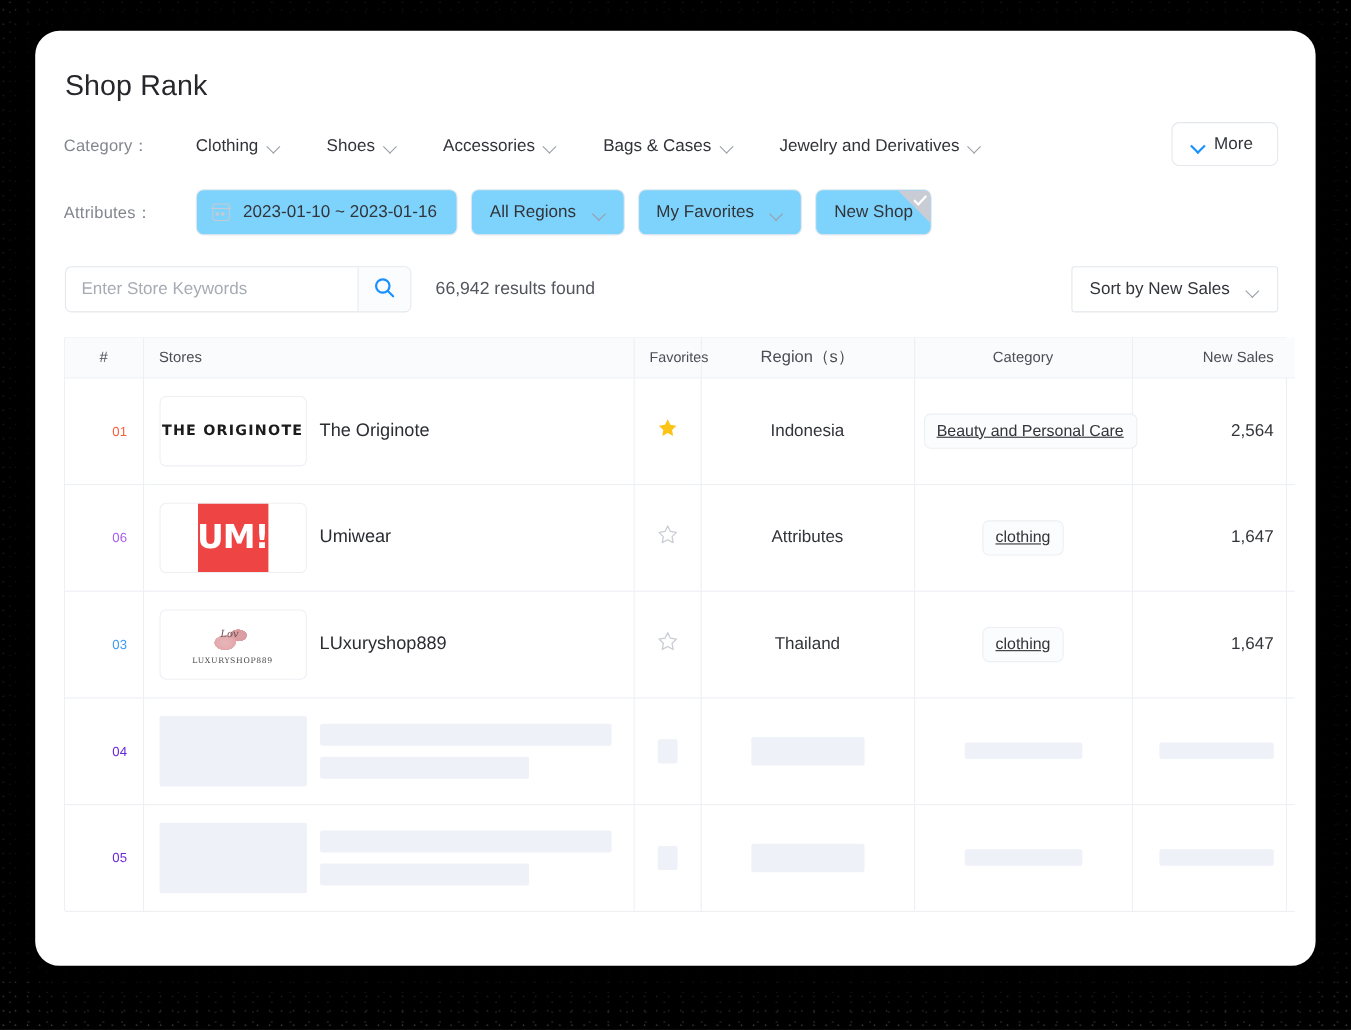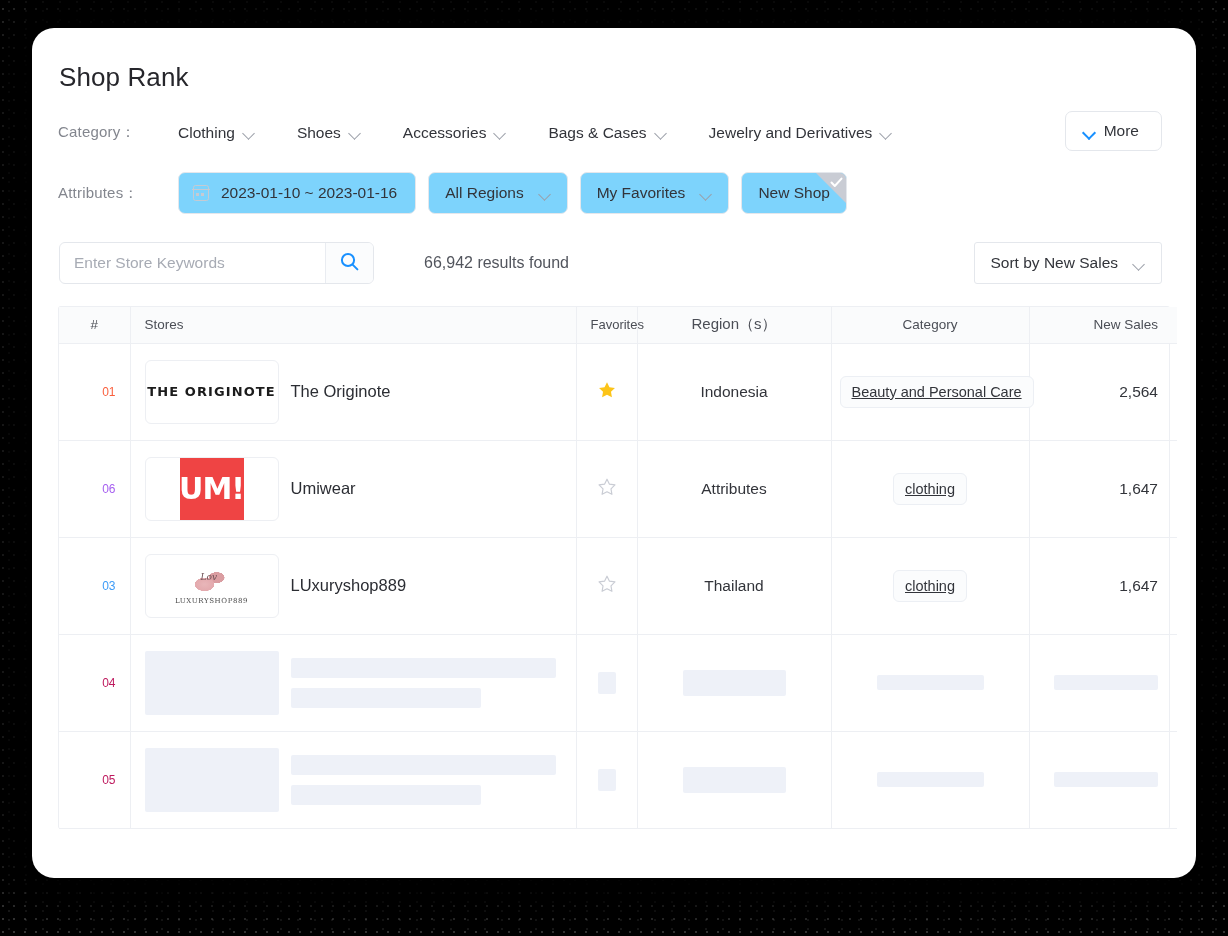--- a/index.html
+++ b/index.html
@@ -192,21 +192,20 @@
     right: 3px; top: 4px;
   }
 
   
   .search-row {
     display: flex;
     align-items: center;
     margin-top: 28px;
     position: relative;
     padding-left: 1px;
-    gap: 28px;
   }
   .search-wrap {
     display: flex;
     align-items: stretch;
     border: 1px solid #e4e7ec;
     border-radius: 6px;
     height: 42px;
     width: 315px;
     overflow: hidden;
     background: #fff;
@@ -298,21 +297,21 @@
 
   td.c-rank { text-align: right; font-size: 12px; }
   td.c-fav  { text-align: center; }
   td.c-region { text-align: center; }
   td.c-cat  { text-align: center; position: relative; }
   td.c-sales { text-align: right; padding-right: 19px; }
 
   .rank-1 { color: #fa5f3d; }
   .rank-2 { color: #a65ff0; }
   .rank-3 { color: #3d9bf7; }
-  .rank-plain { color: #be185d; }
+  .rank-plain { color: #6d28d9; }
 
   .store-cell { display: flex; align-items: center; gap: 12px; }
   .logo-box {
     width: 134px; height: 64px;
     flex: 0 0 134px;
     border: 1px solid #edeff3;
     border-radius: 6px;
     display: flex;
     align-items: center;
     justify-content: center;

